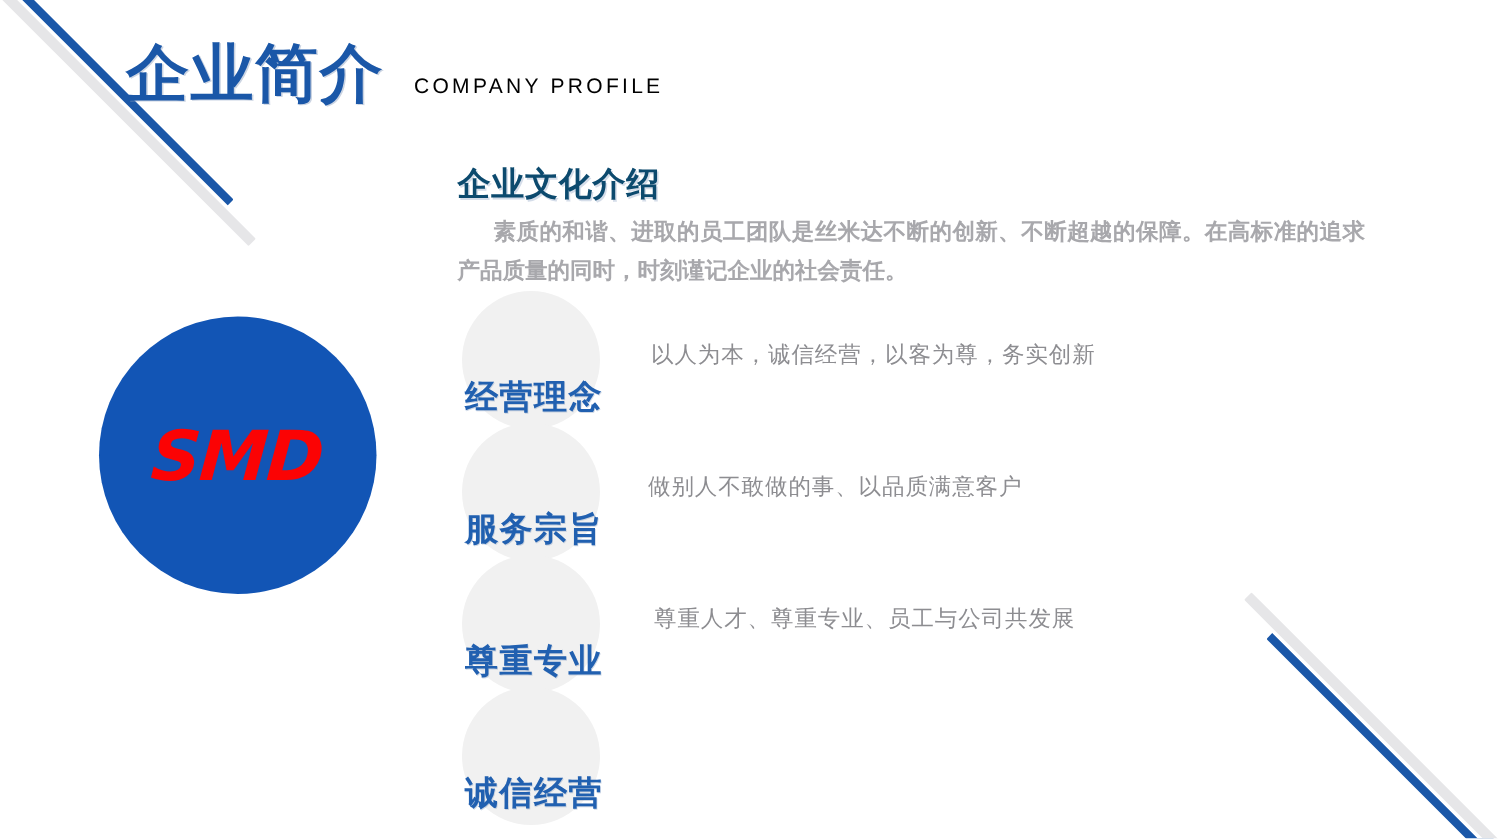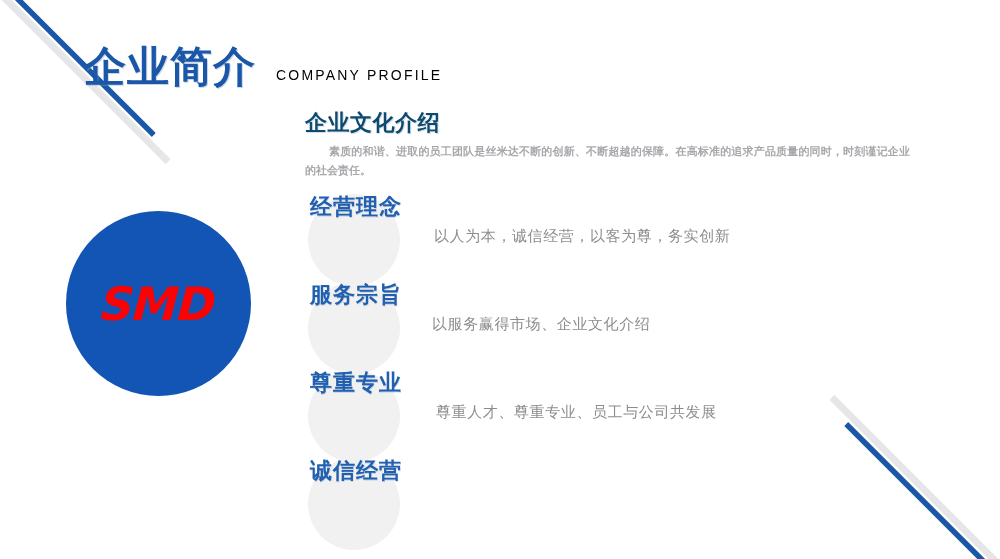--- a/index.html
+++ b/index.html
@@ -71,21 +71,21 @@
     width: 320px; height: 7px;
     background: #e6e6e8;
     right: -105px; bottom: 45px;
     transform: rotate(45deg);
   }
 
   
   .title-block {
     position: absolute;
     left: 84px;
-    top: 46px;
+    top: 28px;
     display: flex;
     align-items: flex-end;
     justify-content: center;
   }
   .title-cn {
     font-size: 42px;
     font-weight: 700;
     color: #1a57a8;
     letter-spacing: 1px;
     line-height: 1;
@@ -109,21 +109,21 @@
     font-weight: 700;
     color: #0c4a6e;
     letter-spacing: 0.5px;
     text-shadow: 1px 1px 0 rgba(150,170,200,0.4);
   }
   .section-para {
     position: absolute;
     left: 305px;
     top: 142px;
     width: 605px;
-    font-size: 11px;
+    font-size: 15px;
     line-height: 1.75;
     color: #a8a8ac;
     text-indent: 24px;
     text-align: justify;
     font-weight: 700;
   }
 
   
   .logo-circle {
     position: absolute;
@@ -159,21 +159,21 @@
     height: 88px;
     display: flex;
     align-items: center;
   }
   .row-badge {
     position: relative;
     width: 112px;
     flex: 0 0 112px;
     height: 88px;
     display: flex;
-    align-items: flex-start;
+    align-items: flex-end;
     justify-content: center;
   }
   .row-disc {
     position: absolute;
     left: 8px;
     top: 2px;
     width: 92px;
     height: 92px;
     border-radius: 50%;
     background: #f1f1f1;
@@ -235,21 +235,21 @@
         <div class="row-label">经营理念</div>
       </div>
       <div class="row-text">以人为本，诚信经营，以客为尊，务实创新</div>
     </div>
 
     <div class="row row-2">
       <div class="row-badge">
         <div class="row-disc"></div>
         <div class="row-label">服务宗旨</div>
       </div>
-      <div class="row-text">以服务赢得市场、企业文化介绍</div>
+      <div class="row-text">做别人不敢做的事、以品质满意客户</div>
     </div>
 
     <div class="row row-3">
       <div class="row-badge">
         <div class="row-disc"></div>
         <div class="row-label">尊重专业</div>
       </div>
       <div class="row-text">尊重人才、尊重专业、员工与公司共发展</div>
     </div>
 

